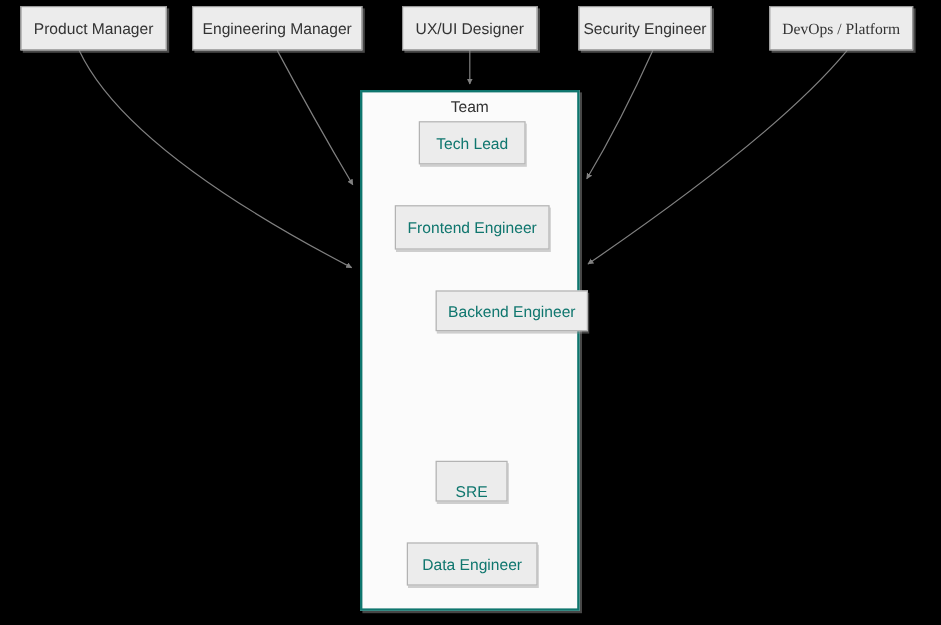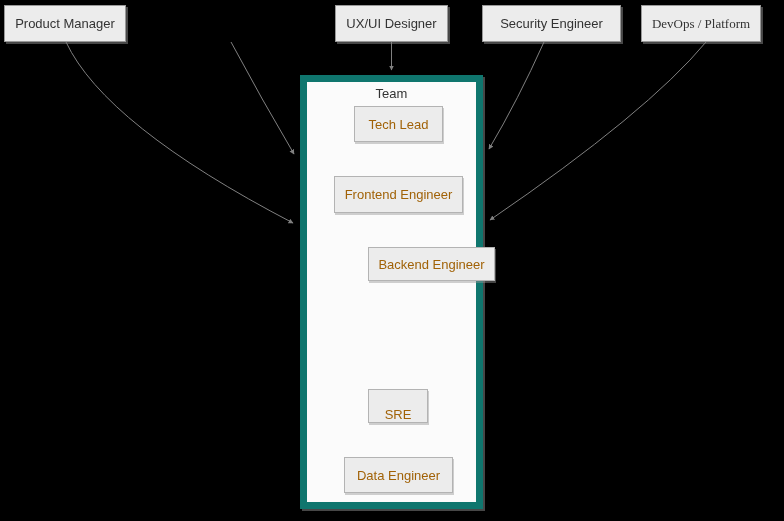--- a/index.html
+++ b/index.html
@@ -40,42 +40,42 @@
     font-size: 13px;
     box-sizing: border-box;
     text-align: center;
     white-space: nowrap;
   }
   .cluster {
     position: absolute;
     left: 300px; top: 75px;
     width: 183px; height: 434px;
     background: #fbfbfb;
-    border: 7px solid #0f766e;
+    border: 2px solid #0f766e;
     box-shadow: 2px 2px 0 rgba(130,130,130,0.55);
     box-sizing: border-box;
   }
   .cluster-label {
     position: absolute;
     top: 4px;
     left: 0;
     width: 100%;
     text-align: center;
     color: #333333;
     font-size: 13px;
   }
   .inner-node {
     position: absolute;
     background: #ececec;
     border: 1px solid #b3b3b3;
     box-shadow: 1px 2px 0 rgba(150,150,150,0.45);
     display: flex;
     align-items: center;
     justify-content: center;
-    color: #a16207;
+    color: #0f766e;
     font-size: 13px;
     box-sizing: border-box;
     text-align: center;
     white-space: nowrap;
   }
 </style>
 </head>
 <body>
 
 <div class="canvas">
@@ -86,27 +86,30 @@
         <path d="M0,0 L5,2.5 L0,5 Z" fill="#808080"></path>
       </marker>
     </defs>
     <path class="edge" d="M 66 42 Q 105 125 293 223" marker-end="url(#arrow)"></path>
     <path class="edge" d="M 231 42 Q 262 100 294 154" marker-end="url(#arrow)"></path>
     <path class="edge" d="M 391.5 42 L 391.5 70" marker-end="url(#arrow)"></path>
     <path class="edge" d="M 544 42 Q 518 100 489 149" marker-end="url(#arrow)"></path>
     <path class="edge" d="M 706 42 Q 648 112 490 220" marker-end="url(#arrow)"></path>
   </svg>
 
-  <div class="node" style="left:4px; top:5px; width:122px; height:37px;">
+  <div class="node" style="left:17px; top:5px; width:122px; height:37px;">
     <span>Product Manager</span>
+  </div>
+  <div class="node" style="left:160px; top:5px; width:142px; height:37px;">
+    <span>Engineering Manager</span>
   </div>
   <div class="node" style="left:335px; top:5px; width:113px; height:37px;justify-content:center;">
     <span>UX/UI Designer</span>
   </div>
-  <div class="node" style="left:482px; top:5px; width:139px; height:37px;">
+  <div class="node" style="left:482px; top:5px; width:111px; height:37px;">
     <span>Security Engineer</span>
   </div>
   <div class="node" style="left:641px; top:5px; width:120px; height:37px;font-family:Liberation Serif, serif;">
     <span>DevOps / Platform</span>
   </div>
 
   <div class="cluster">
     <div class="cluster-label">Team</div>
 
     <div class="inner-node" style="left:47px; top:24px; width:89px; height:36px;">

